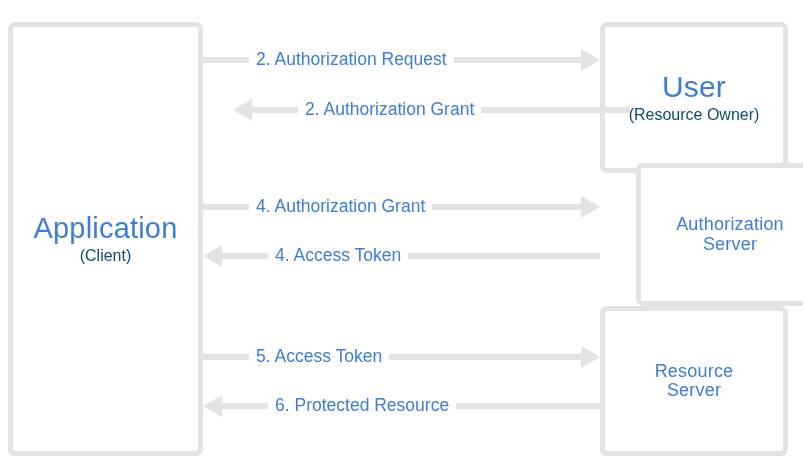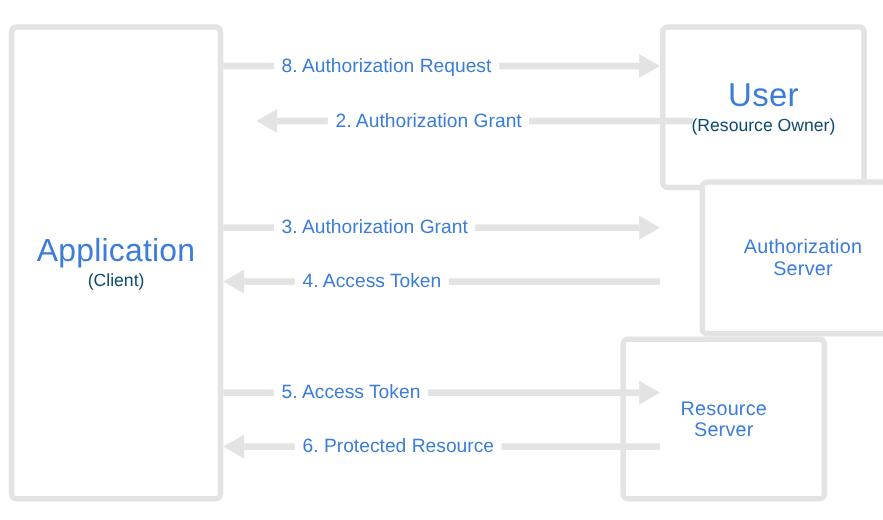--- a/index.html
+++ b/index.html
@@ -66,21 +66,21 @@
   #authsrv-box {
     left: 636px;
     top: 163px;
     width: 188px;
     height: 143px;
   }
   #authsrv-box .node-title { font-size: 18px; }
 
   
   #ressrv-box {
-    left: 564px;
+    left: 600px;
     top: 306px;
     width: 188px;
     height: 150px;
   }
   #ressrv-box .node-title { font-size: 18px; }
 
   
   .flow-row {
     position: absolute;
     left: 203px;
@@ -140,35 +140,35 @@
 Server</div>
   </div>
 
   <div id="ressrv-box" class="node-box">
     <div class="node-title">Resource
 Server</div>
   </div>
 
   <div id="flow-1" class="flow-row">
     <div class="seg short"></div>
-    <div class="flow-label">8. Authorization Request</div>
+    <div class="flow-label">2. Authorization Request</div>
     <div class="seg"></div>
     <div class="head right"></div>
   </div>
 
   <div id="flow-2" class="flow-row">
     <div class="head left"></div>
     <div class="seg short"></div>
     <div class="flow-label">2. Authorization Grant</div>
     <div class="seg"></div>
   </div>
 
   <div id="flow-3" class="flow-row">
     <div class="seg short"></div>
-    <div class="flow-label">3. Authorization Grant</div>
+    <div class="flow-label">4. Authorization Grant</div>
     <div class="seg"></div>
     <div class="head right"></div>
   </div>
 
   <div id="flow-4" class="flow-row">
     <div class="head left"></div>
     <div class="seg short"></div>
     <div class="flow-label">4. Access Token</div>
     <div class="seg"></div>
   </div>

